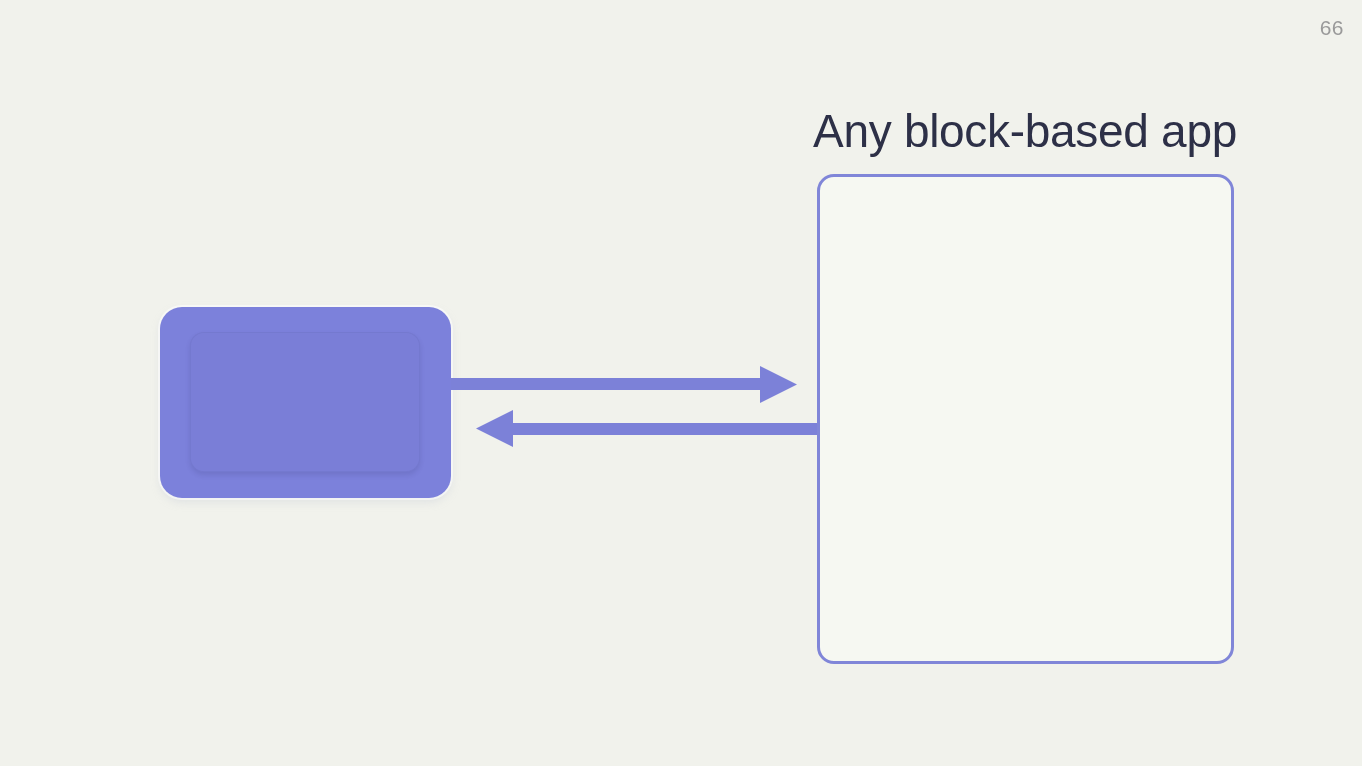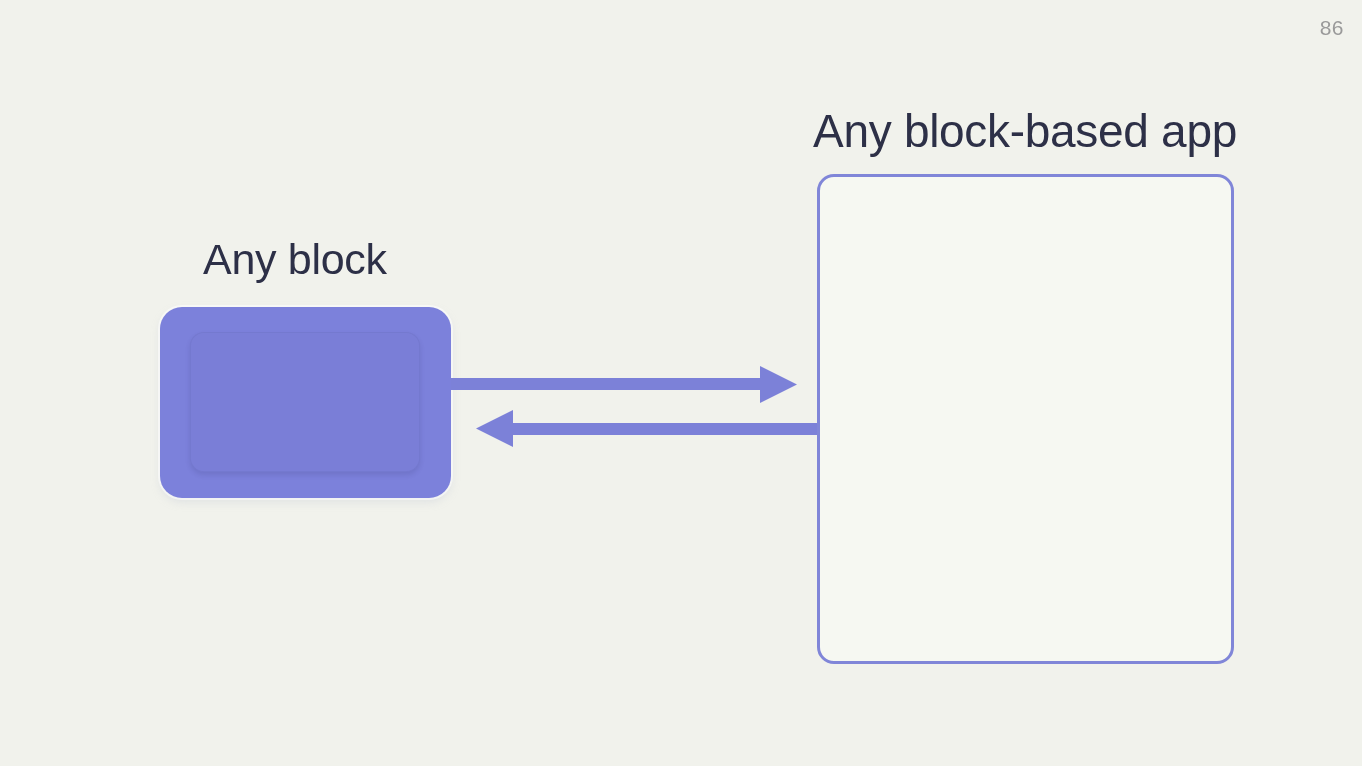--- a/index.html
+++ b/index.html
@@ -81,23 +81,22 @@
     border:3px solid var(--app-border);
     border-radius:17px;
     background:rgba(253,254,250,0.45);
   }
 </style>
 </head>
 <body>
 
 <div class="slide">
 
-  <div class="page-number">86</div>
+  <div class="page-number">66</div>
 
-  <div class="block-label">Any block</div>
 
   <div class="block">
     <div class="block-inner"></div>
   </div>
 
   <svg class="arrows" viewBox="440 350 390 110" xmlns="http://www.w3.org/2000/svg">
     <g>
       <rect x="451" y="378" width="315" height="12"></rect>
       <polygon points="760,366 797,384.5 760,403"></polygon>
     </g>

